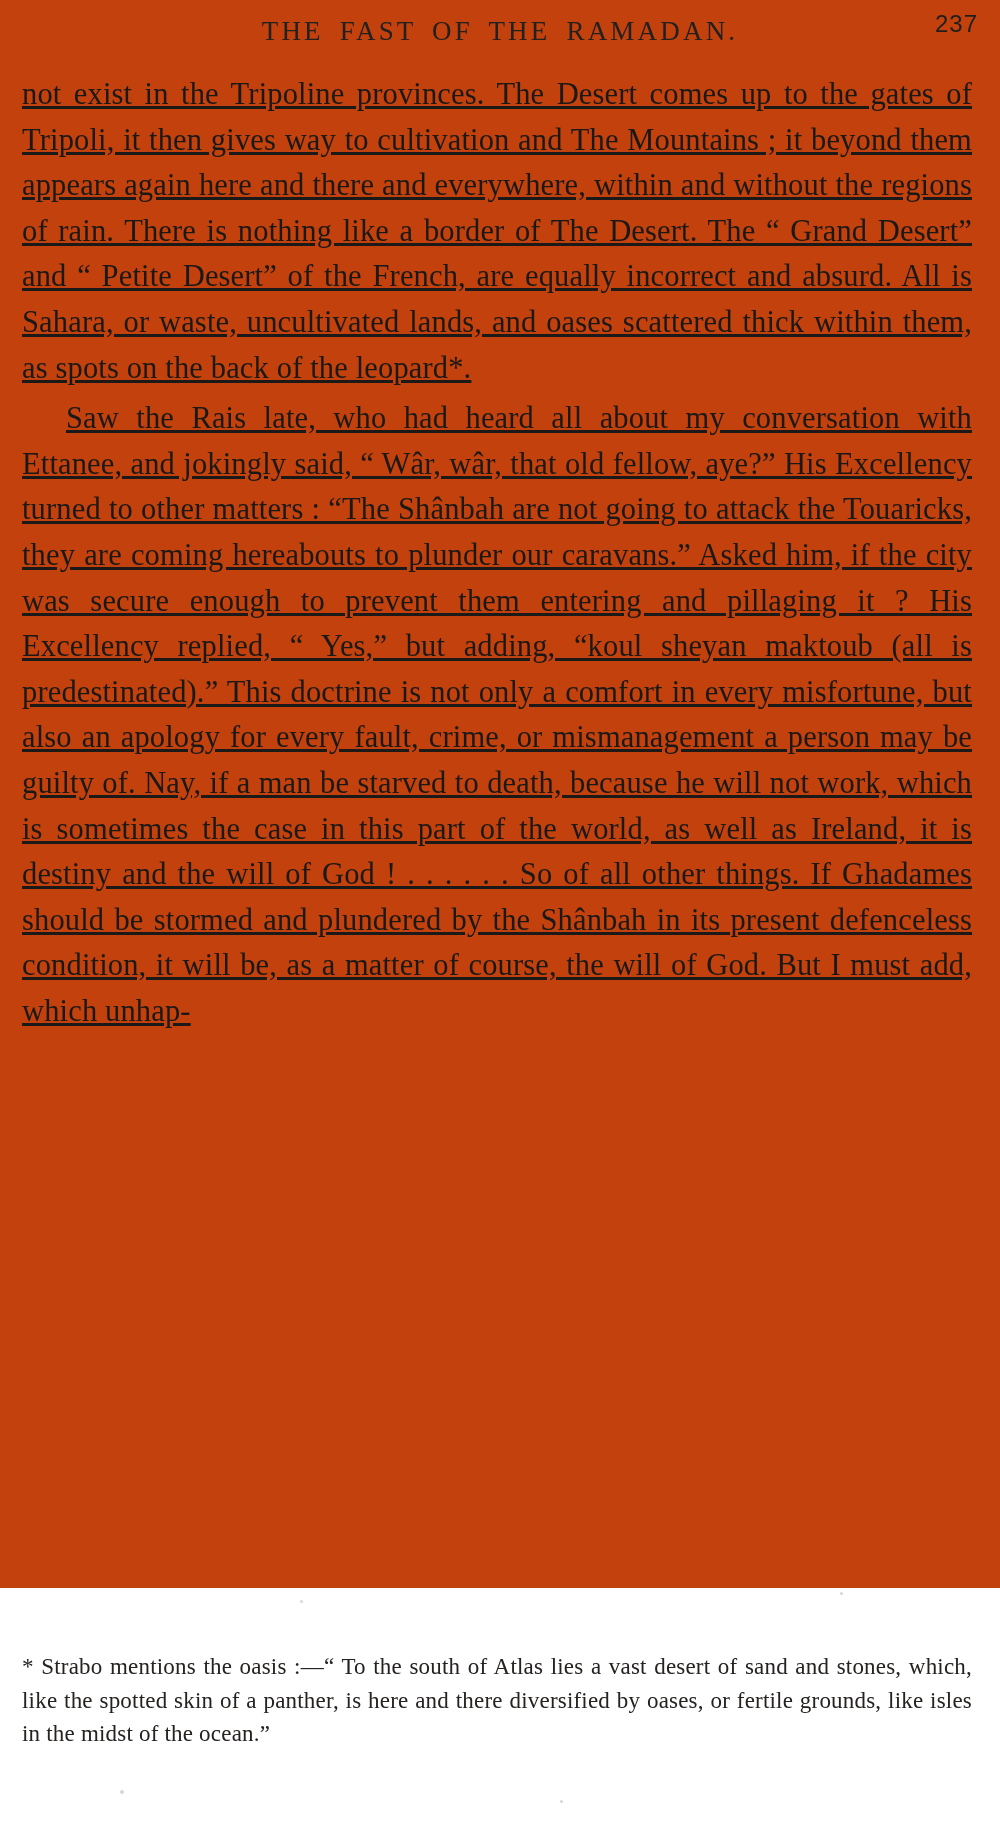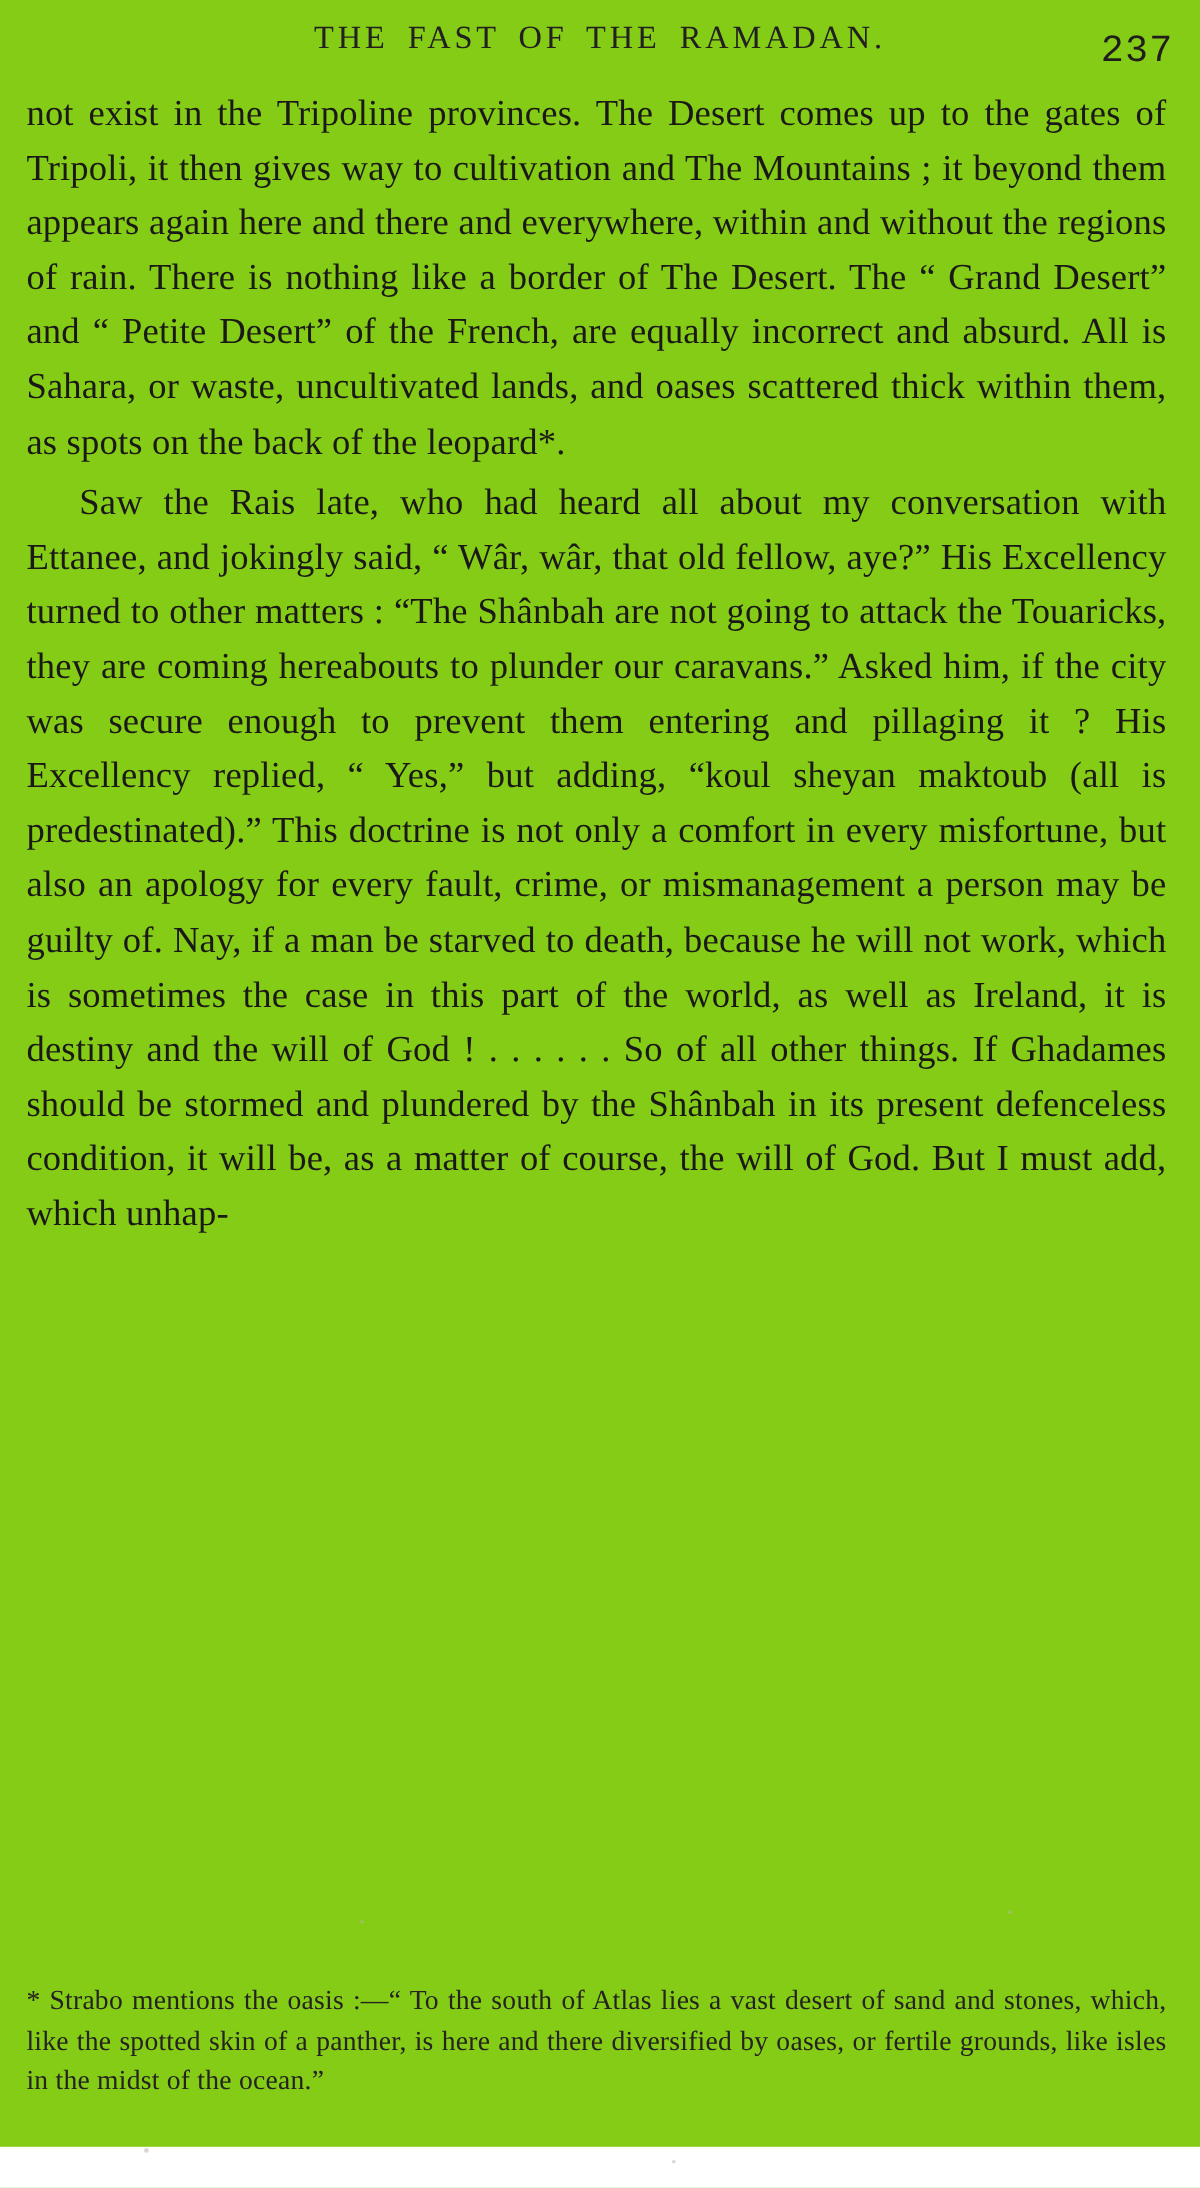--- a/index.html
+++ b/index.html
@@ -10,25 +10,25 @@
   body {
     width: 1000px;
     height: 1823px;
     font-family: "Liberation Serif", serif;
     color: #1c1a18;
     position: relative;
     overflow: hidden;
   }
   .page {
     width: 1000px;
-    height: 1789px;
+    height: 1588px;
     position: relative;
     box-sizing: border-box;
     padding: 0;
-    background: #84cc16;
+    background: #c2410c;
   }
   .header {
     position: absolute;
     top: 8px;
     left: 0;
     width: 1000px;
     height: 46px;
   }
   .running-head {
     position: absolute;
@@ -38,31 +38,32 @@
     text-align: center;
     font-size: 27px;
     letter-spacing: 3.2px;
     font-family: "Liberation Serif", serif;
     color: #232020;
     word-spacing: 6px;
   }
   .folio {
     position: absolute;
     right: 22px;
-    top: 16px;
-    font-size: 32px;
+    top: 2px;
+    font-size: 24px;
     letter-spacing: 1px;
     color: #201e1c;
-    font-family: Liberation Mono, monospace;
+    font-family: Liberation Sans, sans-serif;
   }
   .body-text {
     position: absolute;
     top: 72px;
     left: 22px;
     width: 950px;
+    text-decoration: underline;
   }
   .para {
     font-size: 30.5px;
     line-height: 45.6px;
     text-align: justify;
     text-justify: inter-word;
     color: #1b1917;
     margin: 0;
     letter-spacing: 0.15px;
   }

